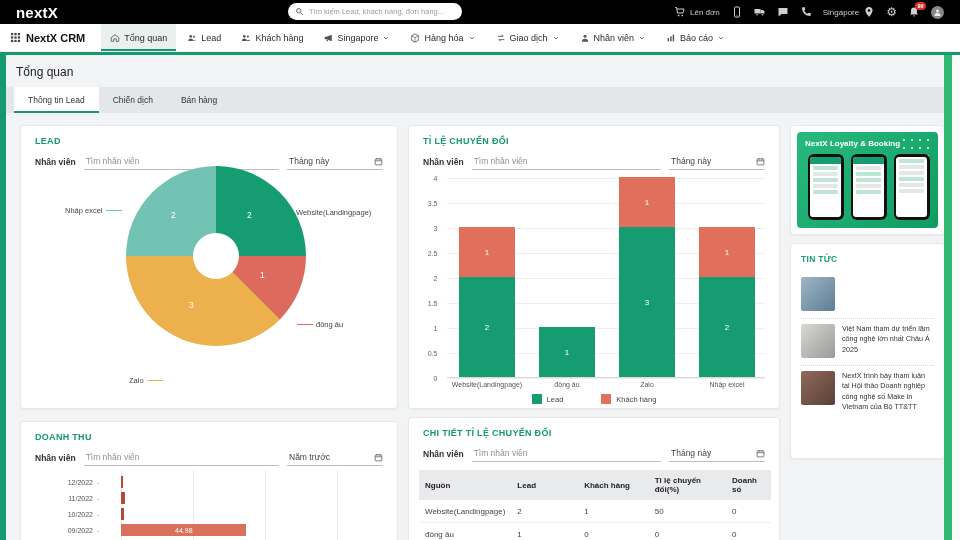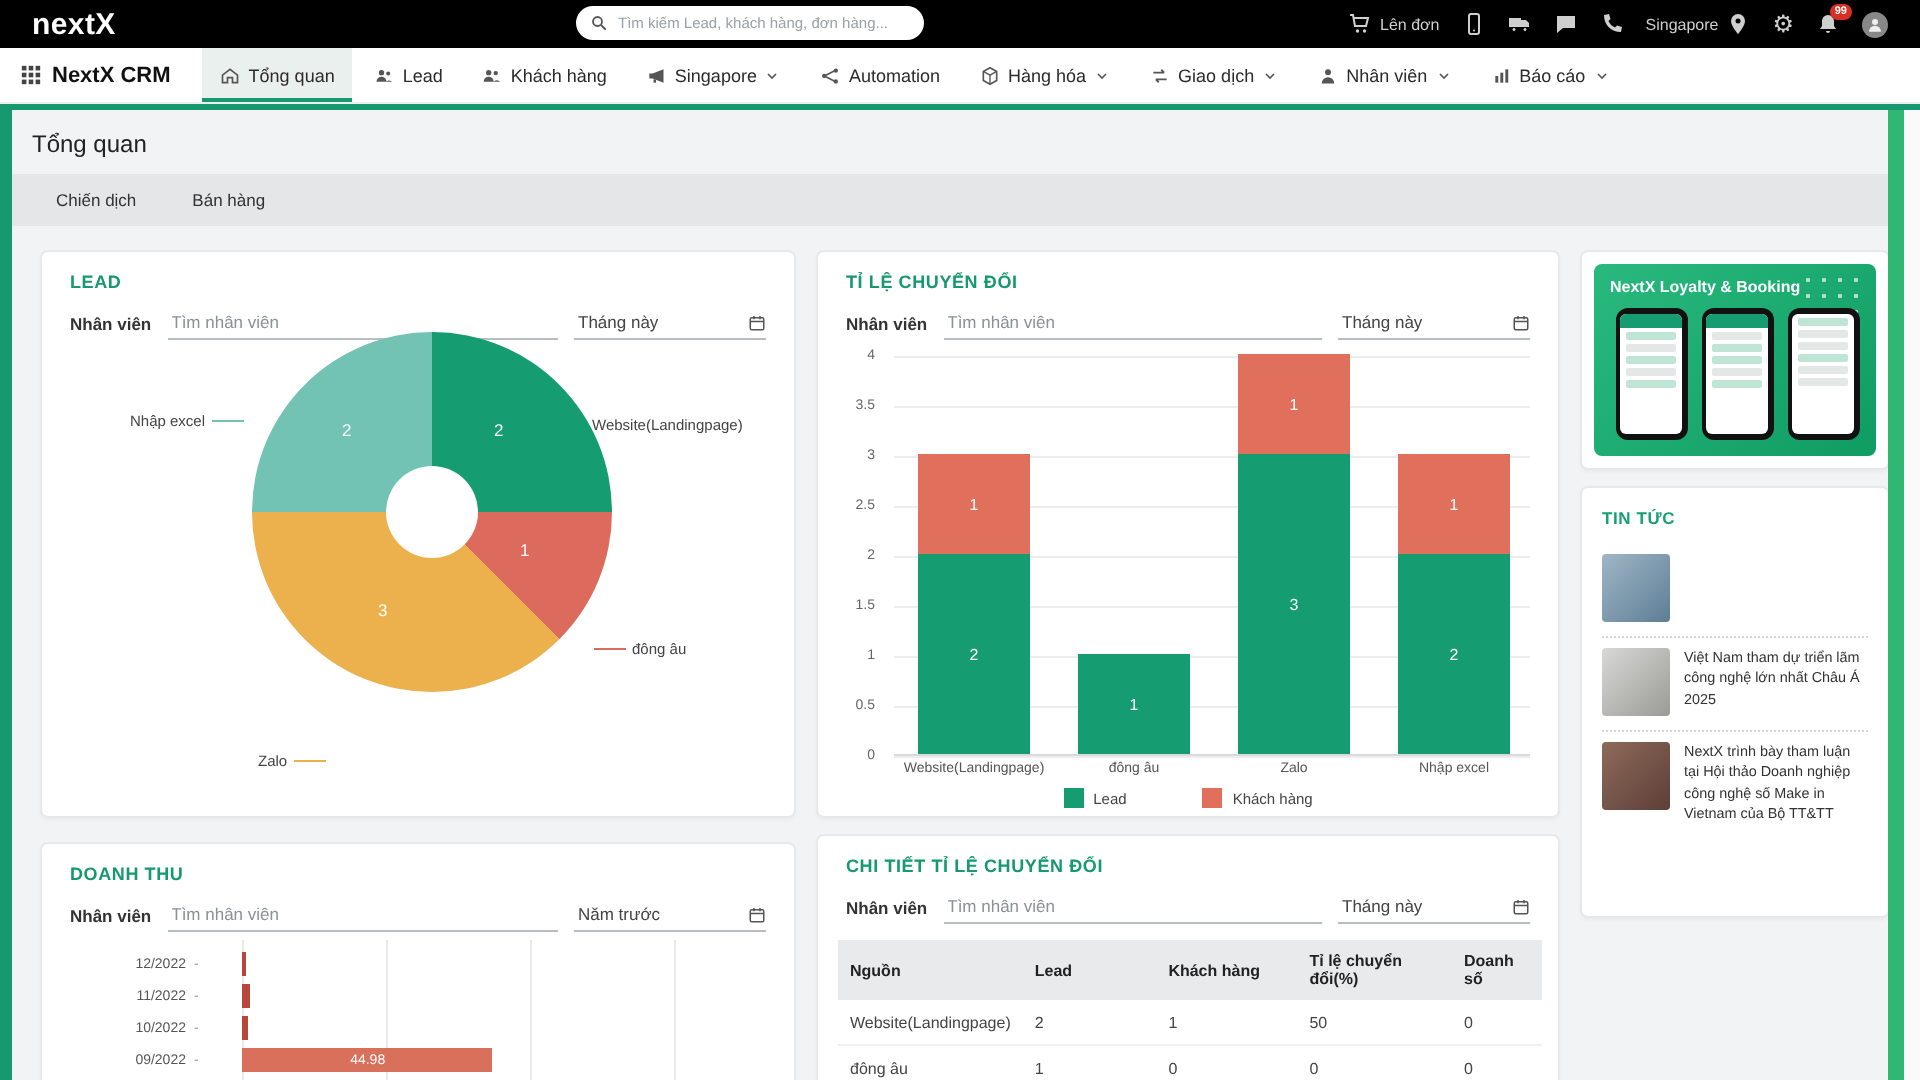--- a/index.html
+++ b/index.html
@@ -233,29 +233,20 @@
         <path d="M21 4L8 9H4v6h4l13 5z" fill="currentColor"></path>
         <path d="M9 16v4h3v-4" fill="currentColor"></path>
       </svg>
     <span>Singapore</span>
     <svg class="caret" viewBox="0 0 24 24">
         <polyline points="6,9 12,15 18,9" fill="none" stroke="currentColor" stroke-width="2.4"></polyline>
       </svg>
   </div>
   <div class="nav-item">
     <svg viewBox="0 0 24 24">
-        <circle cx="5" cy="12" r="2.6" fill="currentColor"></circle>
-        <circle cx="19" cy="5.5" r="2.6" fill="currentColor"></circle>
-        <circle cx="19" cy="18.5" r="2.6" fill="currentColor"></circle>
-        <path d="M7 11l10-5M7 13l10 5" stroke="currentColor" stroke-width="2" fill="none"></path>
-      </svg>
-    <span>Automation</span>
-  </div>
-  <div class="nav-item">
-    <svg viewBox="0 0 24 24">
         <path d="M12 2l8 4.5v11L12 22l-8-4.5v-11z" fill="none" stroke="currentColor" stroke-width="2"></path>
         <path d="M4 6.5l8 4.5 8-4.5M12 11v11" fill="none" stroke="currentColor" stroke-width="1.6"></path>
       </svg>
     <span>Hàng hóa</span>
     <svg class="caret" viewBox="0 0 24 24">
         <polyline points="6,9 12,15 18,9" fill="none" stroke="currentColor" stroke-width="2.4"></polyline>
       </svg>
   </div>
   <div class="nav-item">
     <svg viewBox="0 0 24 24">
@@ -288,20 +279,21 @@
       </svg>
   </div>
 </div>
 
 <div class="content">
   <div class="frame-left"></div>
 
   <div class="page-title">Tổng quan</div>
 
   <div class="tabsbar">
+    <div class="tab active">Thông tin Lead</div>
     <div class="tab">Chiến dịch</div>
     <div class="tab">Bán hàng</div>
   </div>
 
   <div class="card" style="left:20px; top:70px; width:378px; height:284px;">
     <div class="card-title">LEAD</div>
     <div class="filter-row">
       <span class="f-label">Nhân viên</span>
       <input class="f-input" placeholder="Tìm nhân viên" style="">
       <div class="f-select">

